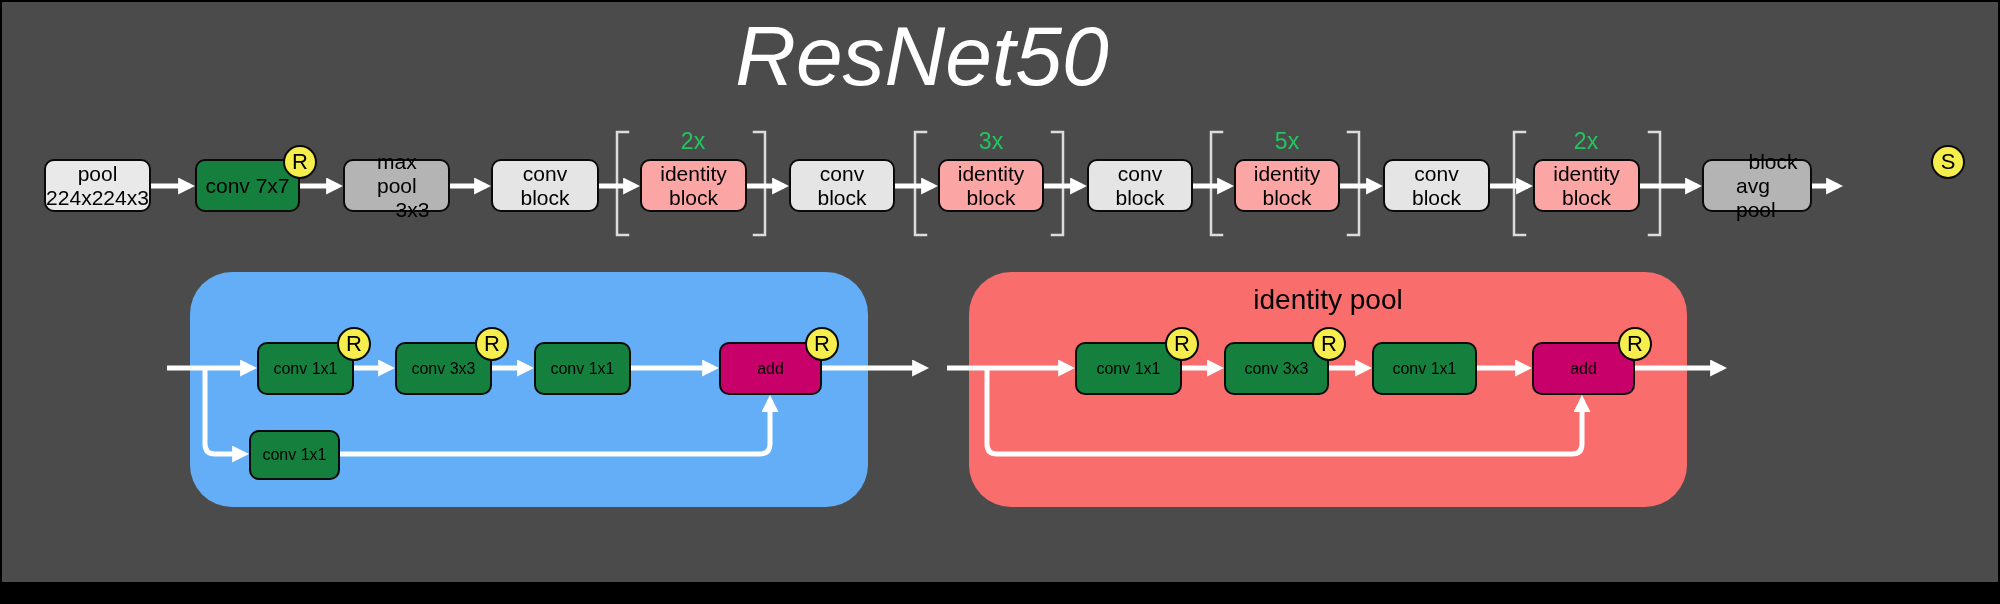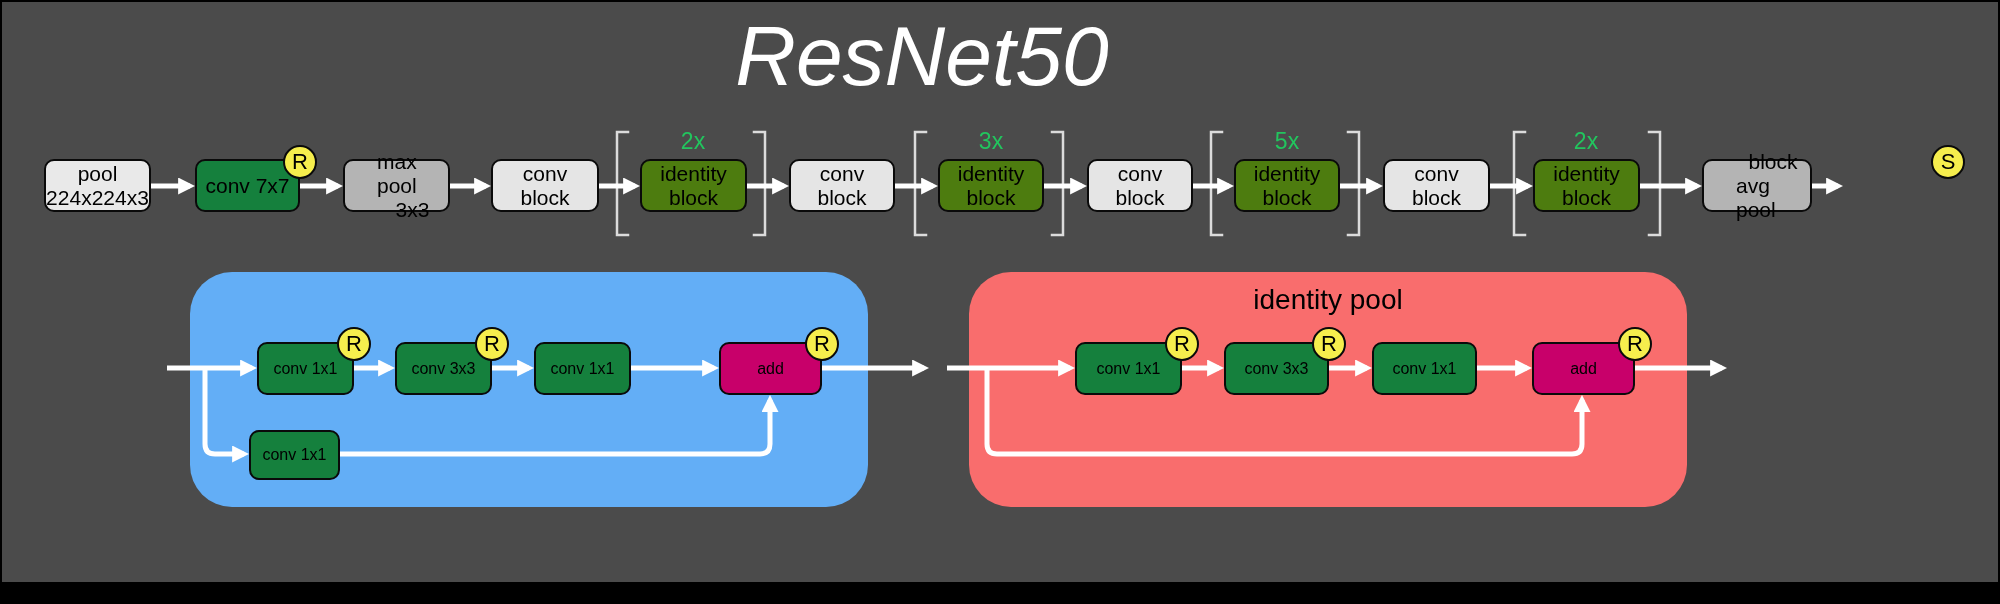--- a/index.html
+++ b/index.html
@@ -9,21 +9,21 @@
   .title{position:absolute;left:600px;top:8px;width:640px;margin:0;text-align:center;
          color:#fff;font-size:84px;line-height:92px;font-style:italic;font-weight:normal;}
   svg.connectors{position:absolute;left:0;top:0;z-index:2;}
   .node{position:absolute;top:157px;height:53px;box-sizing:border-box;border:2px solid #0a0a0a;
         border-radius:10px;display:flex;flex-direction:column;justify-content:center;align-items:center;
         font-size:21px;line-height:24px;color:#000;z-index:3;}
   .lightgray{background:#e9e9e9;}
   .green{background:#15803d;}
   .gray{background:#b4b4b4;padding-left:32px;}
   .blue{background:#e5e5e5;}
-  .red{background:#4d7c0f;}
+  .red{background:#fca5a5;}
   .peach{background:#fbc991;}
   .magenta{background:#c8006a;border:none;border-radius:9px;}
   .mult{position:absolute;top:126px;width:60px;text-align:center;color:#22c55e;font-size:23px;z-index:3;}
   .badge{position:absolute;width:34px;height:34px;box-sizing:border-box;border-radius:50%;
          background:#f6ee4d;border:2px solid #0a0a0a;color:#000;font-size:22px;
          display:flex;align-items:center;justify-content:center;z-index:5;}
   .container{position:absolute;top:270px;height:235px;border-radius:42px;z-index:1;}
   .blue-c{left:188px;width:678px;background:#63aef6;}
   .red-c{left:967px;width:718px;background:#f96d6d;}
   .container-title{position:absolute;top:282px;text-align:center;font-size:28px;color:#000;z-index:3;}

